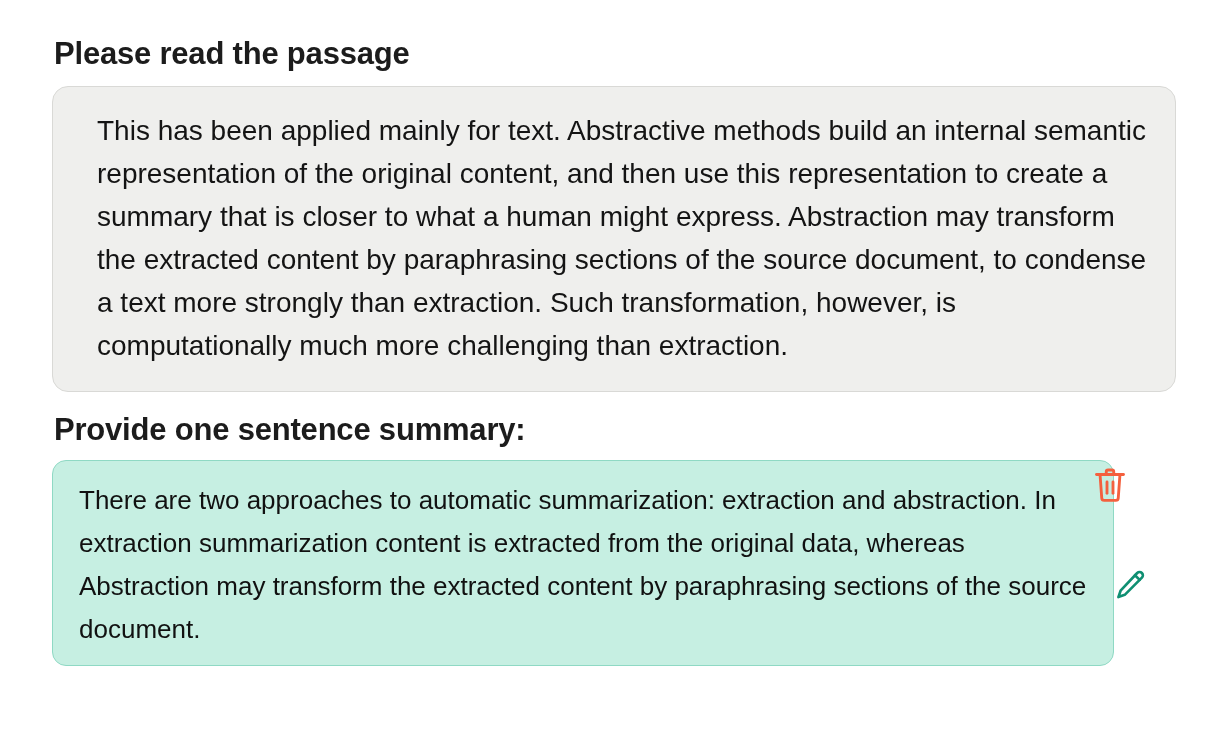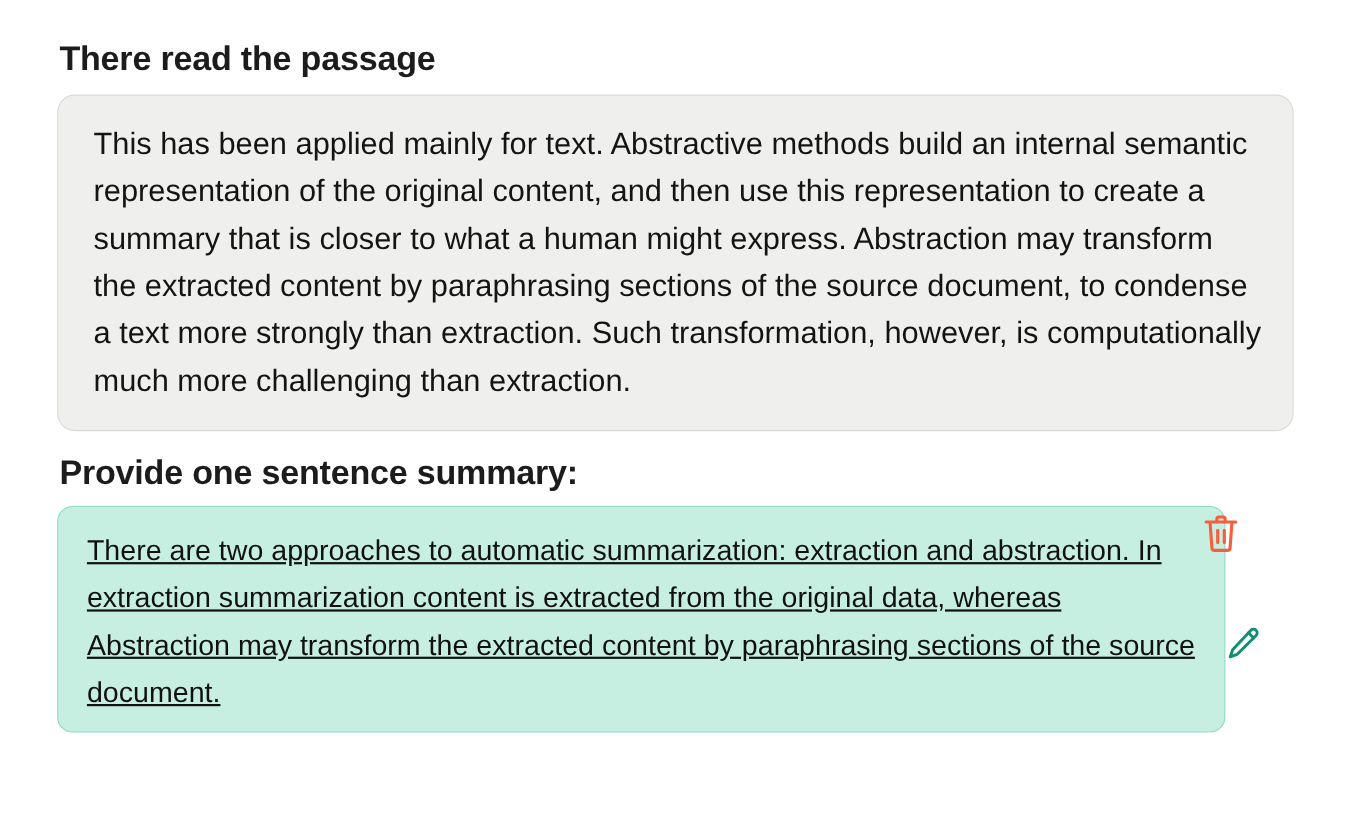--- a/index.html
+++ b/index.html
@@ -27,21 +27,21 @@
     letter-spacing: -0.2px;
     color: #1c1c1c;
     margin: 0 0 14px 2px;
   }
   .passage-box {
     box-sizing: border-box;
     width: 1124px;
     background: #efefed;
     border: 1px solid #d9d9d6;
     border-radius: 16px;
-    padding: 22px 28px 24px 32px;
+    padding: 22px 28px 24px 44px;
     font-size: 28px;
     line-height: 43px;
     color: #141414;
   }
   .summary-title {
     font-size: 31px;
     font-weight: 700;
     letter-spacing: -0.2px;
     color: #1c1c1c;
     margin: 20px 0 12px 2px;
@@ -56,21 +56,20 @@
     width: 1062px;
     min-height: 206px;
     background: #c6efe2;
     border: 1px solid #8fd9c4;
     border-radius: 14px;
     padding: 18px 26px 10px 26px;
     font-size: 26px;
     line-height: 43px;
     color: #111111;
     overflow: hidden;
-    text-decoration: underline;
   }
   .summary-actions {
     position: absolute;
     right: 0;
     top: 0;
     width: 112px;
     height: 200px;
   }
   .icon-btn {
     position: absolute;
@@ -81,21 +80,21 @@
     line-height: 0;
   }
   .trash-btn { left: 27px; top: 5px; }
   .pencil-btn { left: 48px; top: 108px; }
 </style>
 </head>
 <body>
 
 <div class="page">
 
-  <h1 class="section-title">There read the passage</h1>
+  <h1 class="section-title">Please read the passage</h1>
 
   <div class="passage-box">This has been applied mainly for text. Abstractive methods build an internal semantic representation of the original content, and then use this representation to create a summary that is closer to what a human might express. Abstraction may transform the extracted content by paraphrasing sections of the source document, to condense a text more strongly than extraction. Such transformation, however, is computationally much more challenging than extraction.</div>
 
   <h2 class="summary-title">Provide one sentence summary:</h2>
 
   <div class="summary-row">
 
     <div class="summary-box" contenteditable="true" placeholder="Provide one sentence summary:" style="">There are two approaches to automatic summarization: extraction and abstraction. In extraction summarization content is extracted from the original data, whereas Abstraction may transform the extracted content by paraphrasing sections of the source document.</div>
 
     <div class="summary-actions">

